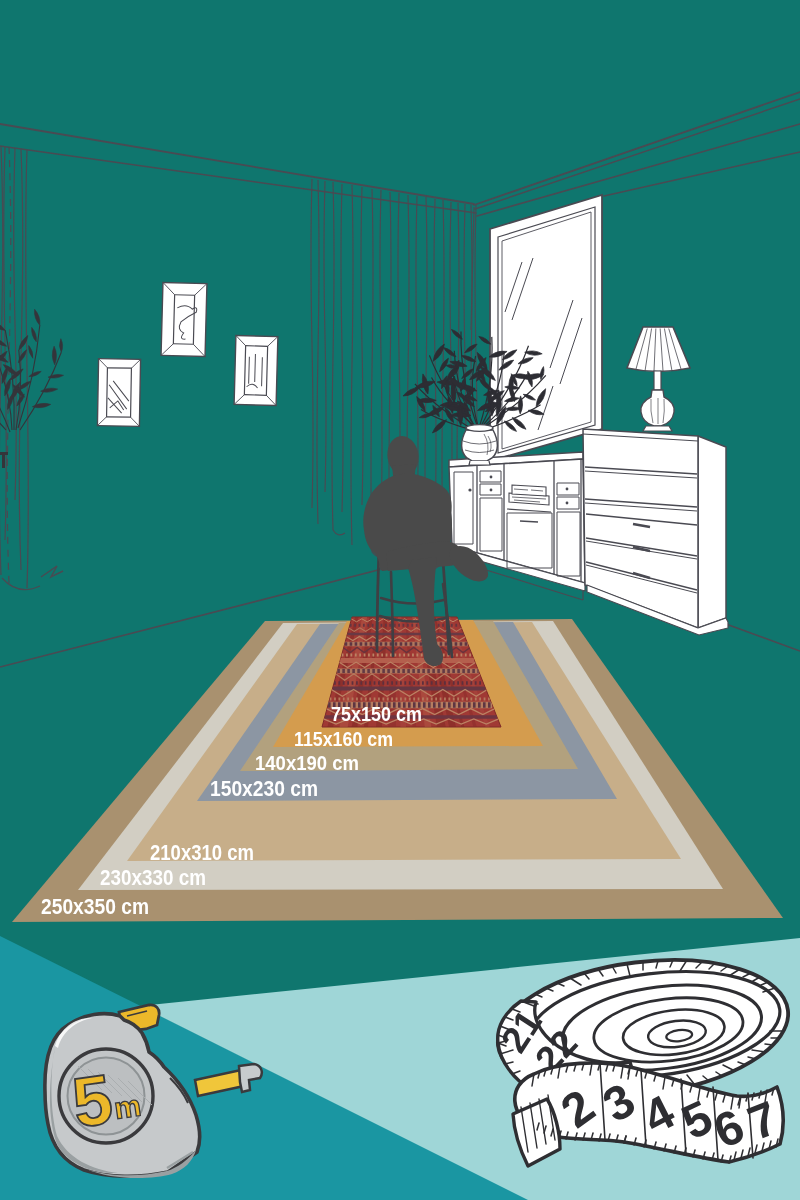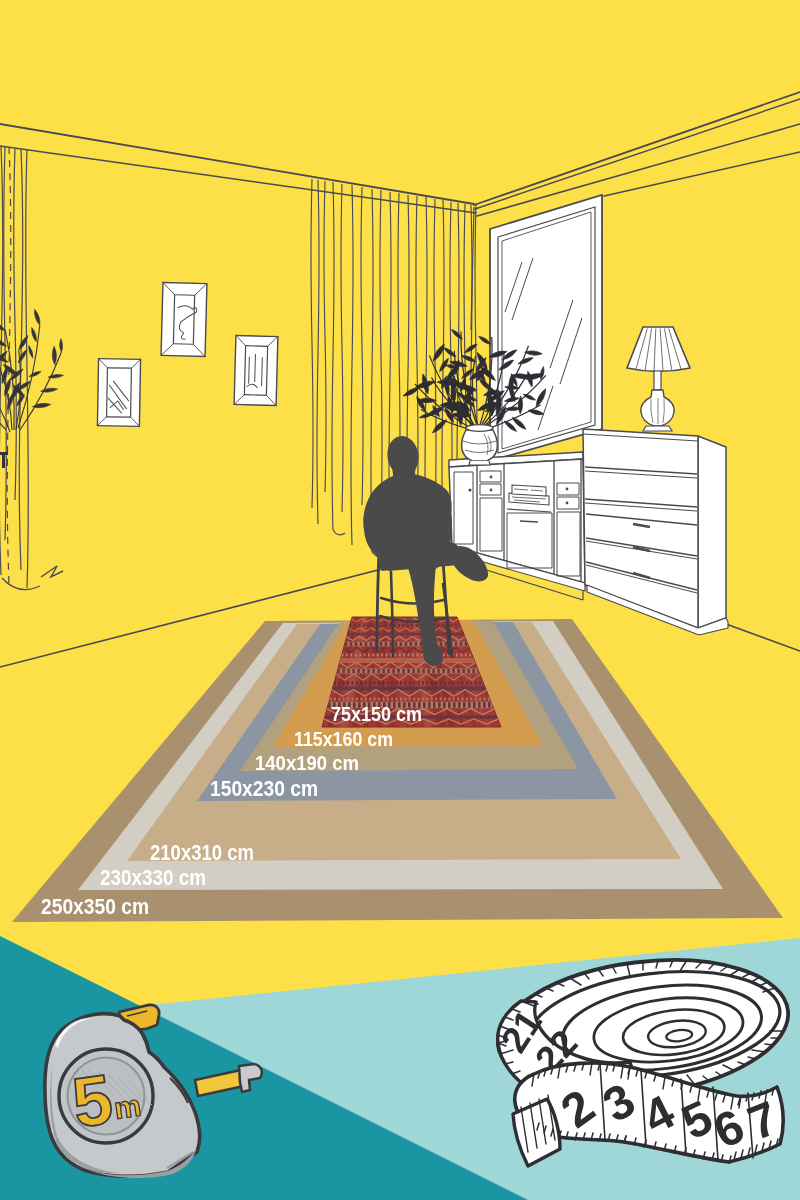--- a/index.html
+++ b/index.html
@@ -1,15 +1,15 @@
 <!DOCTYPE html>
 <html><head><meta charset="utf-8">
 <style>
 html,body{margin:0;padding:0;background:#fff}
-#page{position:relative;width:800px;height:1200px;background:#fde047;overflow:hidden;font-family:"Liberation Sans",sans-serif;-webkit-font-smoothing:antialiased}
+#page{position:relative;width:800px;height:1200px;background:#0f766e;overflow:hidden;font-family:"Liberation Sans",sans-serif;-webkit-font-smoothing:antialiased}
 text{font-family:"Liberation Sans",sans-serif}
 </style></head>
 <body>
 <div id="page">
 <svg width="800" height="1200" viewBox="0 0 800 1200">
 
 <g stroke-linecap="round">
 <line x1="0" y1="124" x2="474" y2="204" stroke="#4a4a52" stroke-width="1.8"></line>
 <line x1="0" y1="146" x2="476" y2="213" stroke="#4a4a52" stroke-width="1.6"></line>
 <line x1="474" y1="205" x2="800" y2="92" stroke="#4a4a52" stroke-width="1.8"></line>

